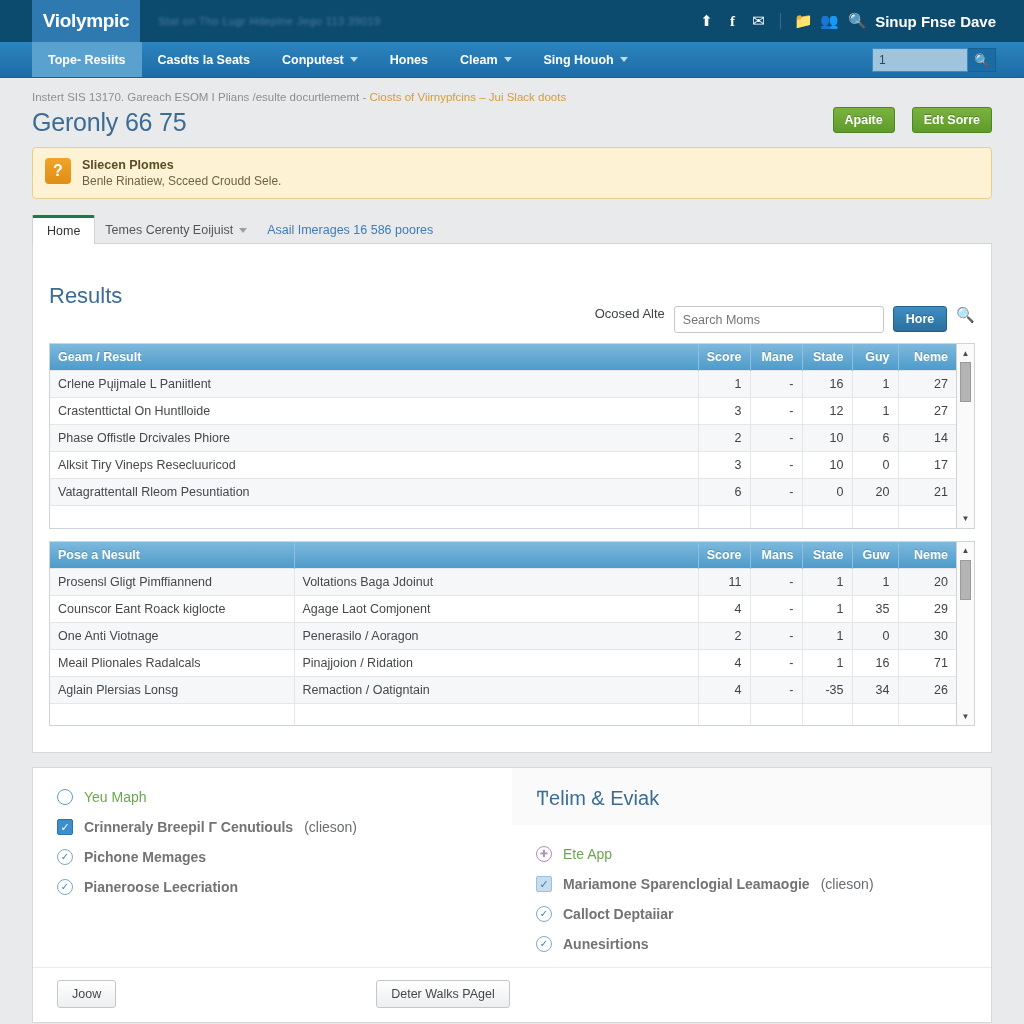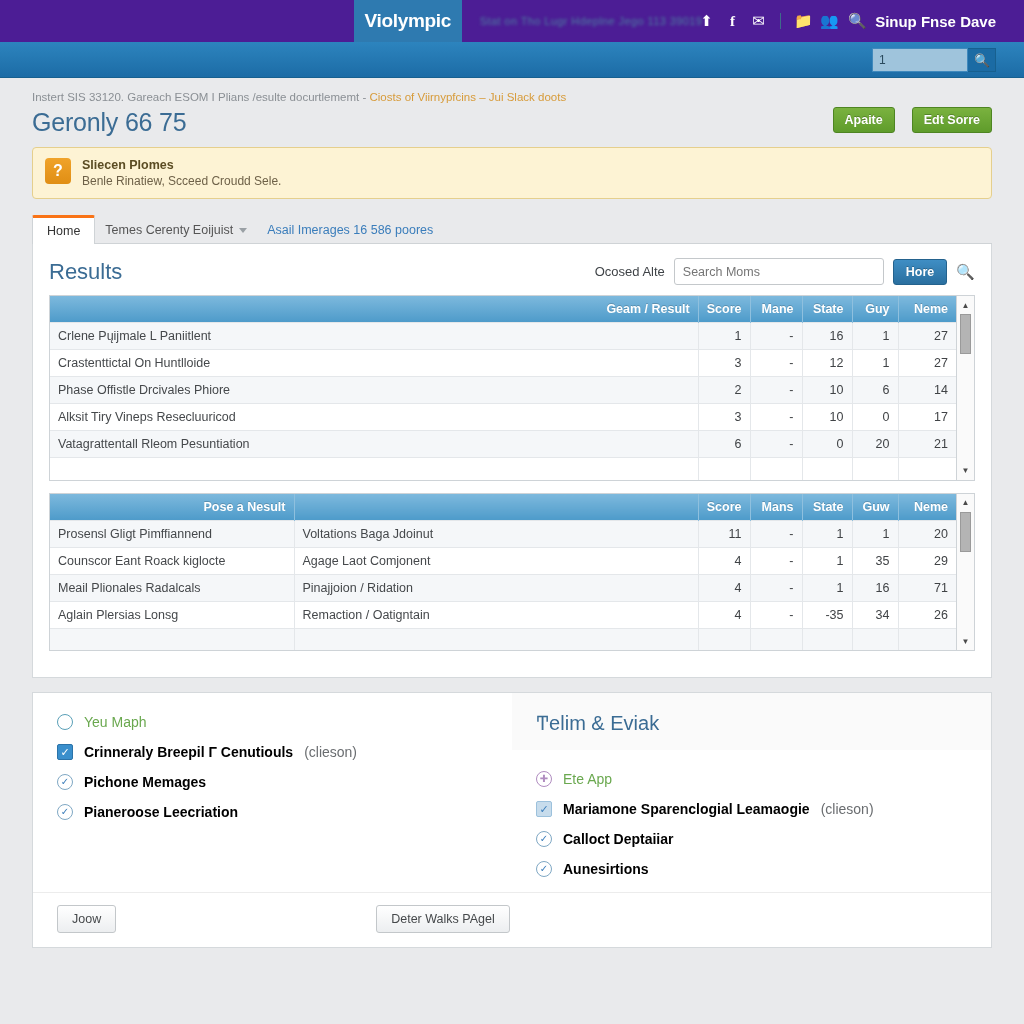--- a/index.html
+++ b/index.html
@@ -8,24 +8,23 @@
     width:1024px; height:1024px;
     font-family:"Liberation Sans", sans-serif;
     font-size:13px;
     background:#e9eaec;
     color:#333;
     overflow:hidden;
   }
 
   
   .topbar {
-    height:42px; background:#4c1d95;
+    height:42px; background:#0c4a6e;
     display:flex; align-items:center;
     position:relative;
-    justify-content:center;
   }
   .brand {
     width:108px; height:42px; margin-left:32px;
     background:#2e7ab0;
     display:flex; align-items:center; justify-content:center;
     color:#fff; font-size:19px; font-weight:bold;
     letter-spacing:-0.3px;
   }
   .brand-sub {
     margin-left:18px; color:#4c7fa0; font-size:11px;
@@ -122,21 +121,21 @@
   .alert-text { font-size:12px; color:#6e6148; filter:blur(0.5px); }
 
   
   .tabs {
     display:flex; align-items:flex-end; gap:0;
     border-bottom:1px solid #cfd3d6;
     margin-bottom:0;
   }
   .tab {
     background:#fff; border:1px solid #cfd3d6; border-bottom:none;
-    border-top:3px solid #f97316;
+    border-top:3px solid #15803d;
     padding:6px 14px 6px 14px; font-size:12.5px; color:#333;
     cursor:pointer; margin-bottom:-1px; border-radius:2px 2px 0 0;
   }
   .tab-link {
     padding:6px 10px; font-size:12.5px; color:#555; cursor:pointer;
     display:flex; align-items:center; gap:6px;
   }
   .tab-link .caret { border-top-color:#9aa0a5; }
   .tab-link.blue { color:#3a7dbb; }
 
@@ -145,21 +144,21 @@
     background:#fff; border:1px solid #d5d9dc; border-top:none;
     padding:0 0 14px 0;
   }
   .panel-head {
     display:flex; align-items:center; justify-content:space-between;
     padding:14px 16px 10px 16px;
   }
   .panel-title {
     font-size:22px; color:#3b6c94; font-weight:normal; margin:0;
   }
-  .panel-search { display:flex; align-items:center; gap:9px; }
+  .panel-search { display:flex; align-items:flex-start; gap:9px;margin-top:48px; }
   .panel-search .lbl { font-size:13px; color:#3f4347; }
   .panel-search input {
     width:210px; height:27px; border:1px solid #c4c8cb; border-radius:3px;
     padding:0 8px; font-size:12.5px; color:#555; outline:none;
     font-family:"Liberation Sans", sans-serif;
   }
   .btn-blue {
     background:linear-gradient(#3f8ec4,#2a6f9f);
     border:1px solid #24628d; border-radius:3px;
     color:#fff; font-size:12.5px; font-weight:bold;
@@ -171,21 +170,21 @@
   
   .tbl-wrap {
     margin:0 16px 12px 16px;
     border:1px solid #ced3d7;
     display:flex;
   }
   .tbl { flex:1; border-collapse:collapse; table-layout:fixed; }
   .tbl th {
     background:linear-gradient(#7db9dd,#4e9bca);
     color:#fff; font-size:12.5px; font-weight:bold;
-    text-align:right; padding:6px 8px; height:26px;
+    text-align:left; padding:6px 8px; height:26px;
     border-right:1px solid #8fc0de;
     text-shadow:0 -1px 0 rgba(0,0,0,.18);
     white-space:nowrap;
   }
   .tbl th.num { text-align:right; }
   .tbl th:last-child { border-right:none; }
   .tbl td {
     font-size:12.5px; color:#45484b; padding:6px 8px; height:27px;
     border-top:1px solid #e4e7ea; border-right:1px solid #e4e7ea;
     white-space:nowrap; overflow:hidden; text-overflow:ellipsis;
@@ -224,21 +223,21 @@
     background:#fafafa;
   }
   .bcol-head h3 {
     margin:0; font-size:20px; font-weight:normal; color:#3b6c94;
   }
   .bcol-body { padding:14px 24px 8px 24px; }
   .chk-row {
     display:flex; align-items:center; gap:11px; padding:7px 0;
     font-size:14px;
   }
-  .chk-row .lbl-strong { font-weight:bold; color:#000000; }
+  .chk-row .lbl-strong { font-weight:bold; color:#737373; }
   .chk-row .lbl-green { color:#6aa84f; }
   .chk-row .muted { color:#6a6d70; font-weight:normal; }
   .ic-ring {
     width:16px; height:16px; border-radius:50%;
     border:1.5px solid #7fa8c4; flex:none;
     display:flex; align-items:center; justify-content:center;
     font-size:10px; color:#3a7dbb; line-height:1;
   }
   .ic-ring.teal { border-color:#5aa0b8; color:#5aa0b8; }
   .ic-ring.purple { border-color:#b08cc0; color:#b08cc0; }
@@ -275,30 +274,53 @@
     <span class="tb-ic">✉</span>
     <span class="tb-sep"></span>
     <span class="tb-ic" style="color:#e8a33d;">📁</span>
     <span class="tb-ic">👥</span>
     <span class="tb-search-ic">🔍</span>
     <span class="tb-user">Sinup Fnse Dave</span>
   </div>
 </div>
 
 <div class="navbar">
+  <div class="nav-items">
+    <div class="nav-item active">
+      <span>Tope- Resiits</span>
+    </div>
+    <div class="nav-item">
+      <span>Casdts la Seats</span>
+    </div>
+    <div class="nav-item">
+      <span>Conputest</span>
+      <i class="caret"></i>
+    </div>
+    <div class="nav-item">
+      <span>Hones</span>
+    </div>
+    <div class="nav-item">
+      <span>Cleam</span>
+      <i class="caret"></i>
+    </div>
+    <div class="nav-item">
+      <span>Sing Houoh</span>
+      <i class="caret"></i>
+    </div>
+  </div>
   <div class="nav-search">
     <input type="text" value="1" style="">
     <button>🔍</button>
   </div>
 </div>
 
 <div class="page">
 
   <div class="breadcrumb">
-    <span>Instert SIS 33120. Gareach ESOM I Plians /esulte docurtlememt - </span><span class="bc-link">Ciosts of Viirnypfcins – Jui Slack doots</span>
+    <span>Instert SIS 13170. Gareach ESOM I Plians /esulte docurtlememt - </span><span class="bc-link">Ciosts of Viirnypfcins – Jui Slack doots</span>
   </div>
 
   <div class="title-row">
     <h1 class="page-title">Geronly 66 75</h1>
     <div class="title-actions">
       <button class="btn-green">Apaite</button>
       <button class="btn-green">Edt Sorre</button>
     </div>
   </div>
 
@@ -445,20 +467,29 @@
           <tr>
             <td>Counscor Eant Roack kiglocte</td>
             <td>Agage Laot Comjonent</td>
             <td class="num">4</td>
             <td class="num">-</td>
             <td class="num">1</td>
             <td class="num">35</td>
             <td class="num">29</td>
           </tr>
           <tr>
+            <td>One Anti Viotnage</td>
+            <td>Penerasilo / Aoragon</td>
+            <td class="num">2</td>
+            <td class="num">-</td>
+            <td class="num">1</td>
+            <td class="num">0</td>
+            <td class="num">30</td>
+          </tr>
+          <tr>
             <td>Meail Plionales Radalcals</td>
             <td>Pinajjoion / Ridation</td>
             <td class="num">4</td>
             <td class="num">-</td>
             <td class="num">1</td>
             <td class="num">16</td>
             <td class="num">71</td>
           </tr>
           <tr>
             <td>Aglain Plersias Lonsg</td>

